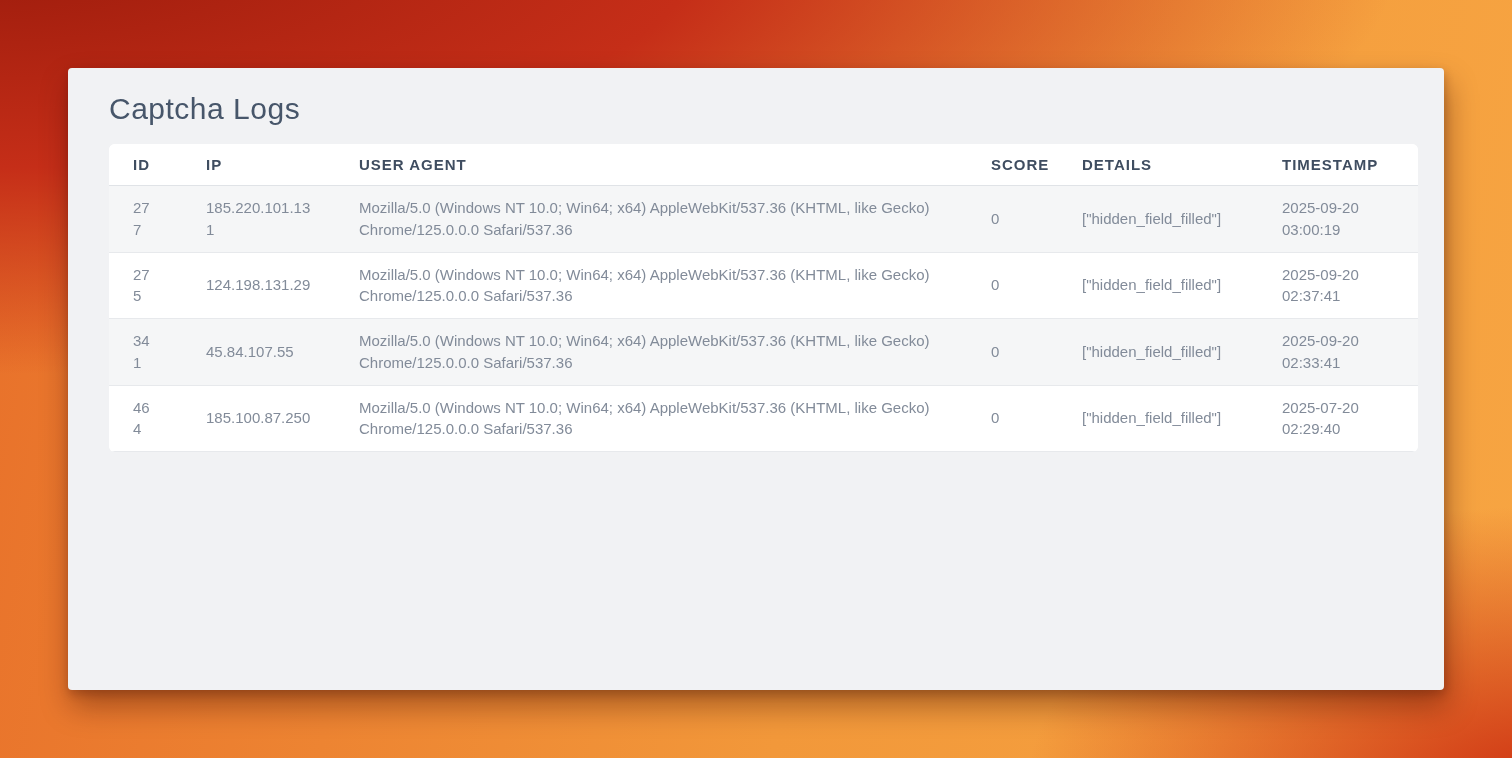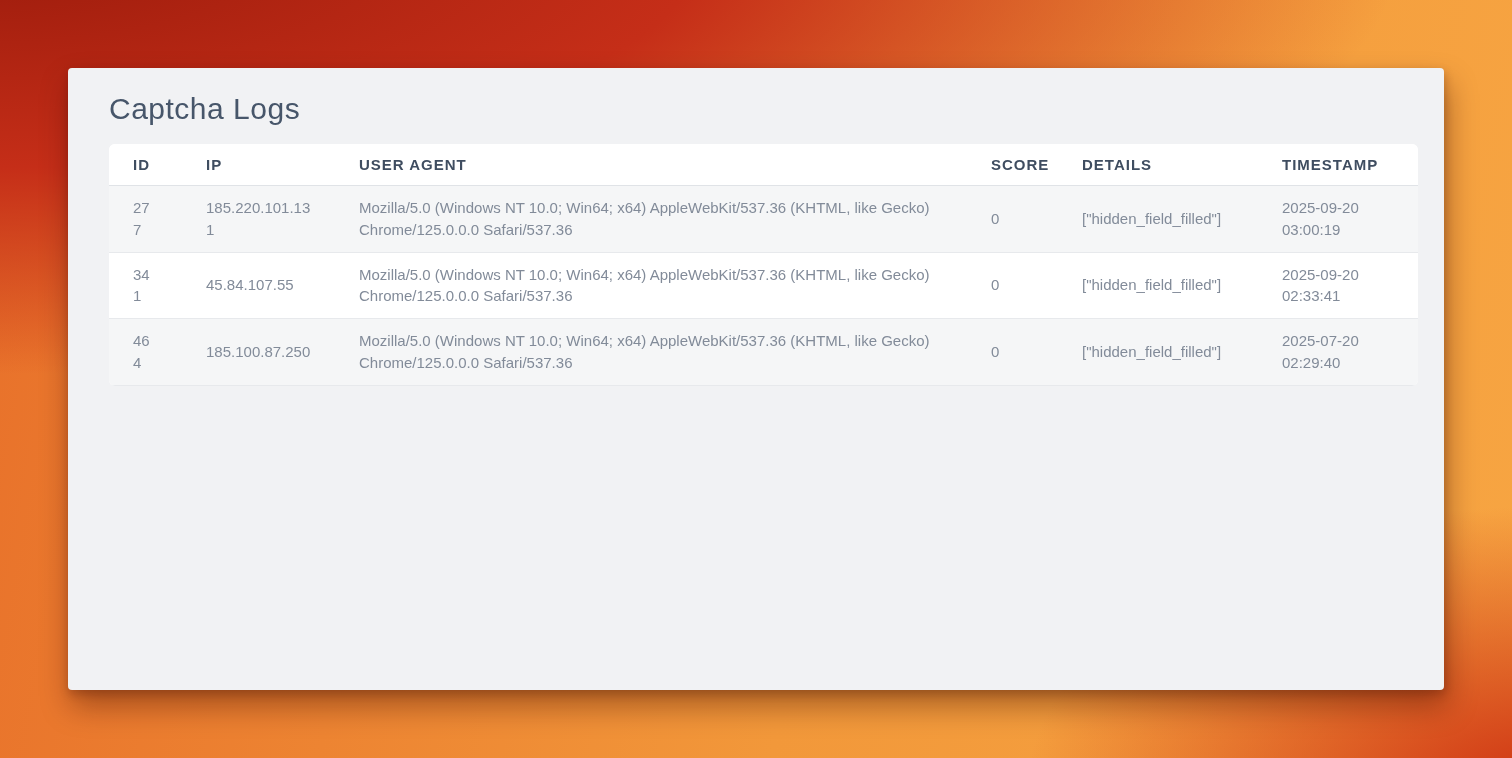--- a/index.html
+++ b/index.html
@@ -105,20 +105,28 @@
   <tr>
     <td>277</td>
     <td>185.220.101.131</td>
     <td>Mozilla/5.0 (Windows NT 10.0; Win64; x64) AppleWebKit/537.36 (KHTML, like Gecko) Chrome/125.0.0.0 Safari/537.36</td>
     <td>0</td>
     <td>["hidden_field_filled"]</td>
     <td>2025-09-20 03:00:19</td>
   </tr>
 
 
+  <tr>
+    <td>275</td>
+    <td>124.198.131.29</td>
+    <td>Mozilla/5.0 (Windows NT 10.0; Win64; x64) AppleWebKit/537.36 (KHTML, like Gecko) Chrome/125.0.0.0 Safari/537.36</td>
+    <td>0</td>
+    <td>["hidden_field_filled"]</td>
+    <td>2025-09-20 02:37:41</td>
+  </tr>
 
   <tr>
     <td>341</td>
     <td>45.84.107.55</td>
     <td>Mozilla/5.0 (Windows NT 10.0; Win64; x64) AppleWebKit/537.36 (KHTML, like Gecko) Chrome/125.0.0.0 Safari/537.36</td>
     <td>0</td>
     <td>["hidden_field_filled"]</td>
     <td>2025-09-20 02:33:41</td>
   </tr>
 

